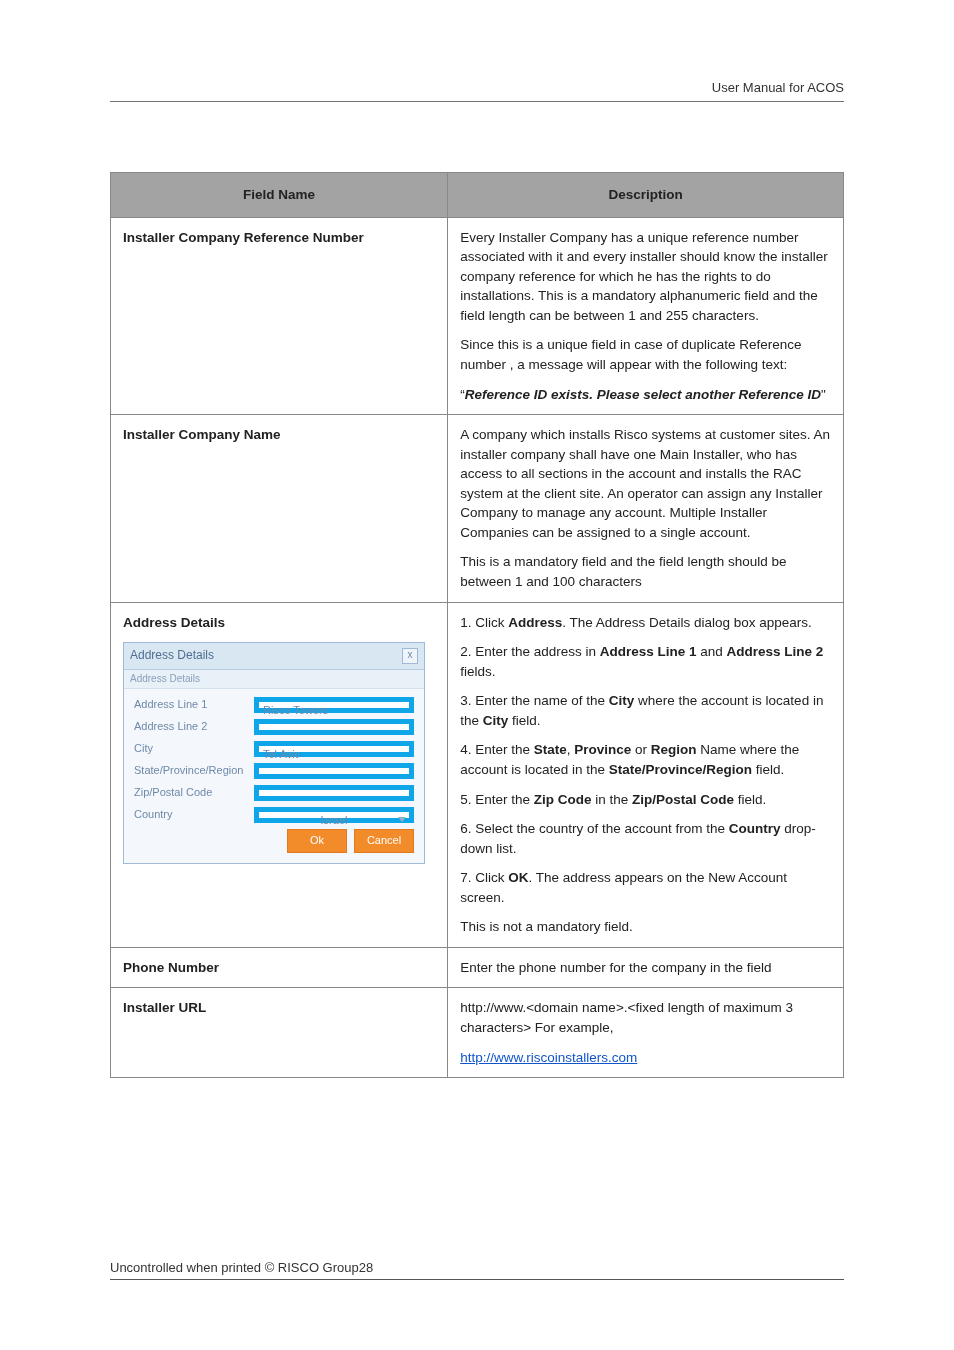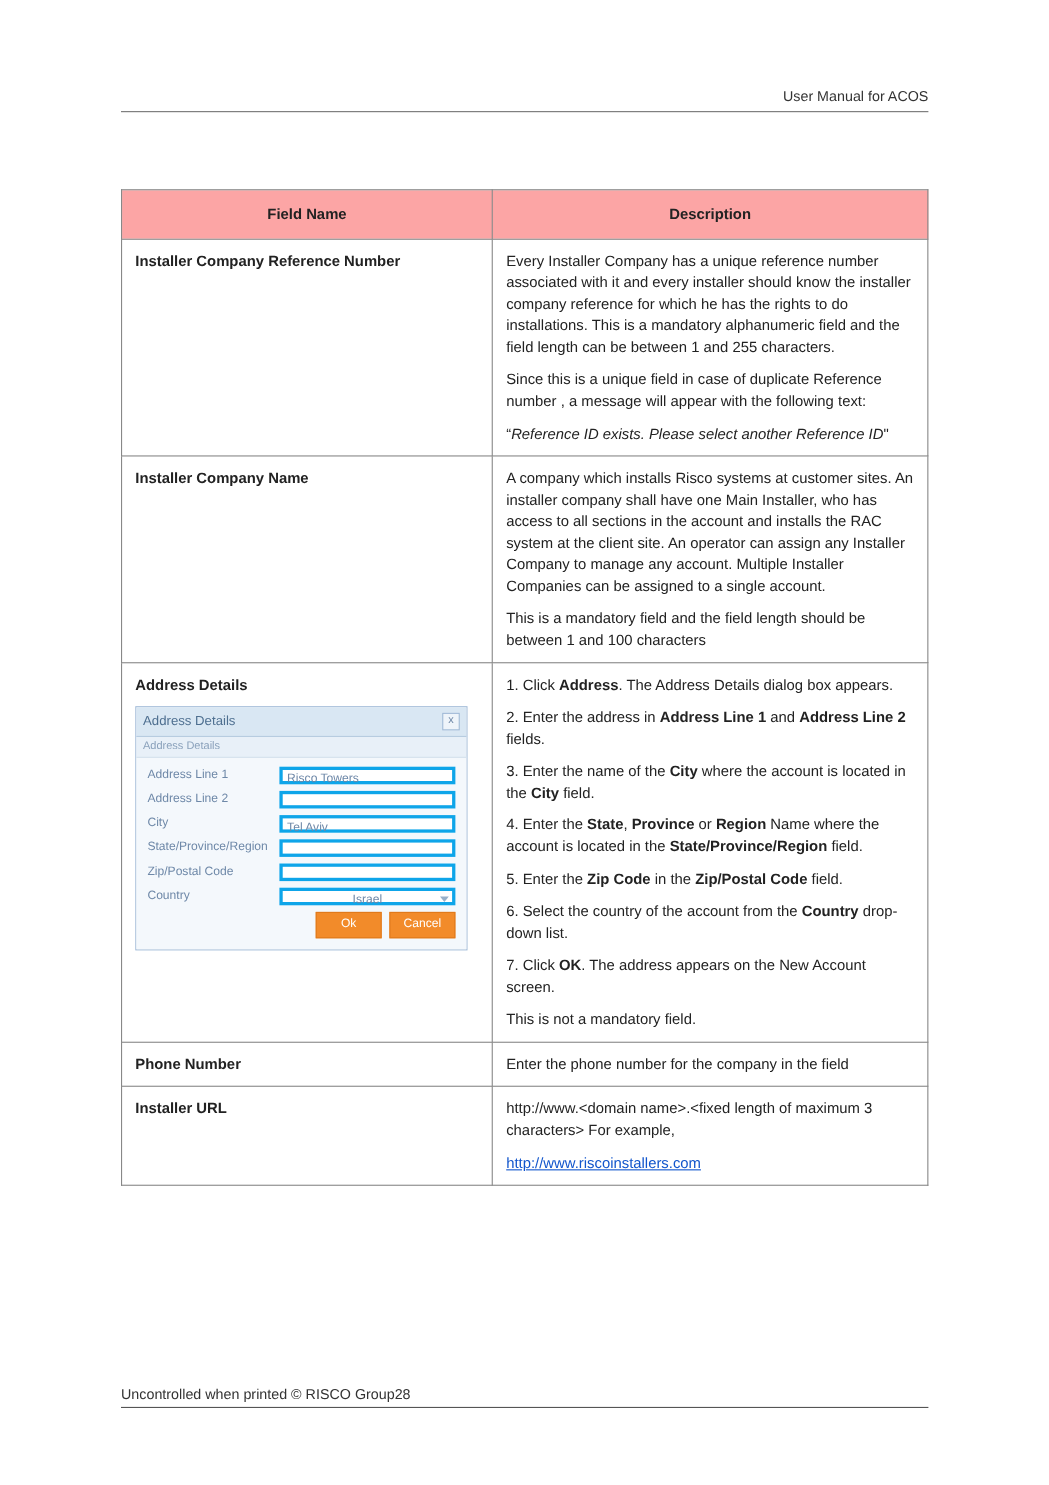--- a/index.html
+++ b/index.html
@@ -34,33 +34,33 @@
     border: 1px solid #888;
     vertical-align: top;
     padding: 10px 12px;
     font-size: 13.5px;
     line-height: 1.45;
     color: #222;
   }
   table.main th {
     text-align: center;
     font-weight: 700;
-    background: #fca5a5;
+    background: #a3a3a3;
     padding: 12px;
   }
   table.main td.field {
     font-weight: 700;
     width: 46%;
     margin-left: 40px;
   }
   table.main td.desc p {
     margin: 0 0 10px 0;
   }
   table.main td.desc p:last-child { margin-bottom: 0; }
-  .quote-italic { font-style: italic; font-weight: 400; margin-top: 26px; }
+  .quote-italic { font-style: italic; font-weight: 700; margin-top: 26px; }
   a.link { color: #1155cc; text-decoration: underline; }
 
   
   .dialog {
     margin-top: 10px;
     border: 1px solid #9fb9d6;
     width: 300px;
     font-size: 11px;
     color: #6e88a8;
     filter: blur(0.4px);
@@ -100,21 +100,21 @@
     align-items: center;
     margin-bottom: 6px;
   }
   .dialog .row label {
     width: 120px;
     color: #6e88a8;
     font-size: 11px;
   }
   .dialog .row .ctl {
     flex: 1;
-    border: 3px solid #0ea5e9;
+    border: 5px solid #0ea5e9;
     background: #fff;
     height: 16px;
     padding: 1px 4px;
     color: #6e88a8;
     font-size: 11px;
     box-sizing: border-box;
   }
   .dialog .row.sel .ctl {
     position: relative;
     text-align: center;

